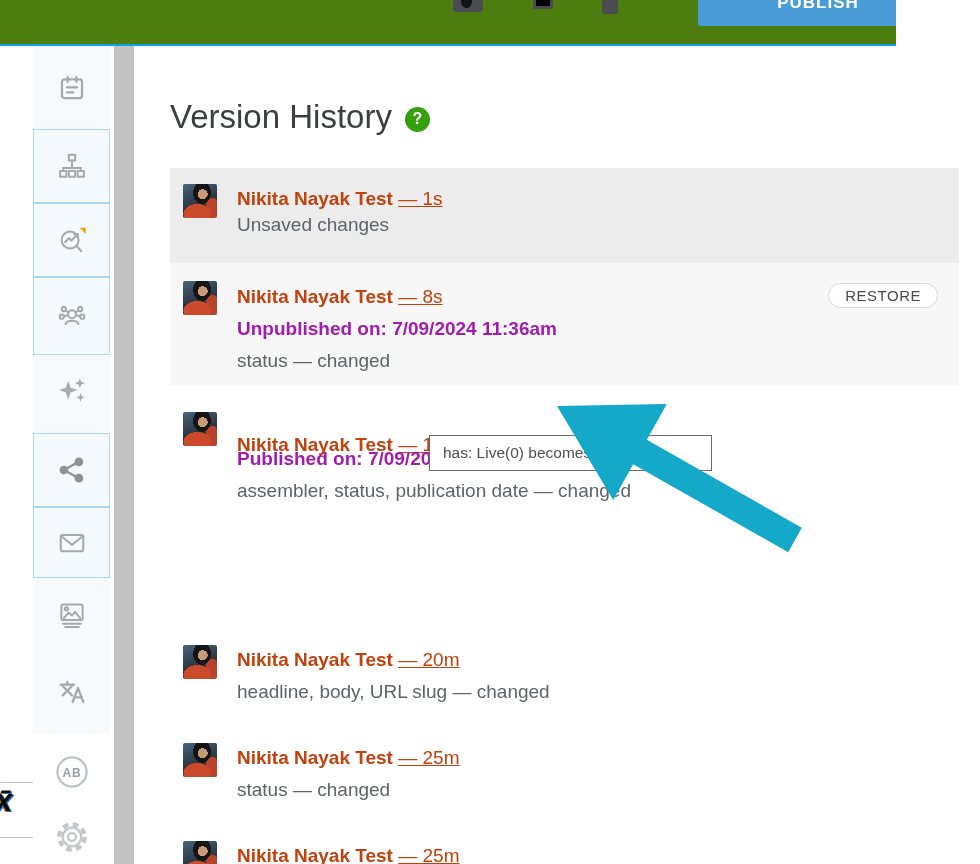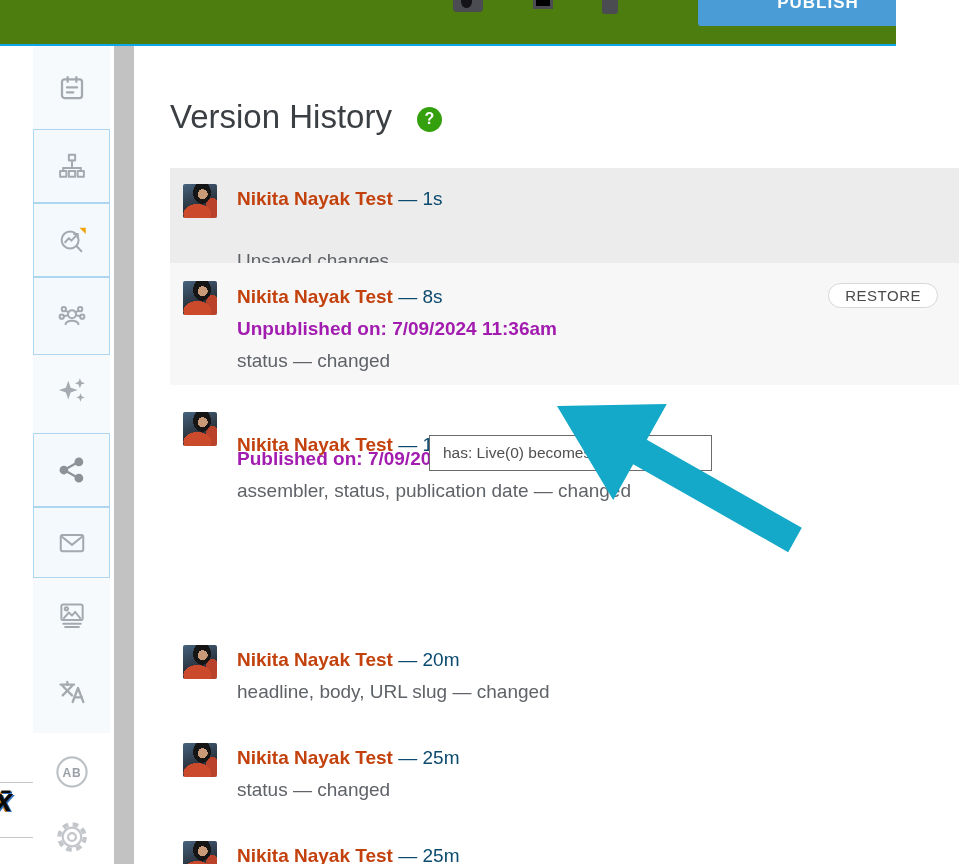--- a/index.html
+++ b/index.html
@@ -31,35 +31,35 @@
   .scroll-strip{position:absolute;left:114px;top:46px;width:20px;height:818px;background:#c2c2c2;}
 
   
   .corner-panel{position:absolute;left:0;top:782px;width:33px;height:56px;background:#fff;
                 border-top:1px solid #c6c6c6;border-bottom:1px solid #c6c6c6;box-sizing:border-box;overflow:visible;}
   .corner-glyph{position:absolute;left:-5px;top:0px;font-size:31px;font-weight:bold;font-style:italic;color:#0a0a0a;
                 text-shadow:1.5px 1px 0 #2f6fbd, -1px 1px 0 #c97a1a;}
 
   
   .main{position:absolute;left:134px;top:46px;width:846px;height:818px;background:#fff;}
-  .page-title{position:absolute;left:36px;top:52px;font-size:33px;color:#3b3f43;display:flex;align-items:center;gap:25px;}
+  .page-title{position:absolute;left:36px;top:52px;font-size:33px;color:#3b3f43;display:flex;align-items:center;gap:13px;}
   .help-badge{width:25px;height:25px;border-radius:50%;background:#34a00e;color:#fff;font-size:16px;font-weight:bold;
               display:flex;align-items:center;justify-content:center;margin-top:4px;}
 
   .band{position:absolute;left:36px;width:789px;}
   .avatar{position:absolute;left:13px;width:34px;height:34px;border-radius:2px;background-color:#2c3844;
     background-image:
       radial-gradient(circle 5px at 58% 30%, #c99a78 98%, transparent),
       radial-gradient(ellipse 9px 11px at 56% 26%, #151515 98%, transparent),
       radial-gradient(ellipse 14px 10px at 42% 88%, #cc4a2c 98%, transparent),
       radial-gradient(ellipse 7px 11px at 86% 72%, #b8432a 96%, transparent),
       linear-gradient(160deg,#46637e 0%,#2b3540 55%,#1d242c 100%);}
   .nameline{position:absolute;left:67px;font-size:19px;white-space:nowrap;}
   .nameline .nm{font-weight:bold;color:#c2410c;}
-  .nameline .tm{color:#0c4a6e;}
+  .nameline .tm{color:#c2410c;text-decoration:underline;}
   .boldline{position:absolute;left:67px;font-size:19px;font-weight:bold;color:#a21caf;white-space:nowrap;}
   .detail{position:absolute;left:67px;font-size:19px;color:#5f6368;white-space:nowrap;}
   .restore-btn{position:absolute;right:21px;top:20px;background:#fff;border:1.5px solid #d8d8d8;border-radius:14px;
                color:#4a4a4a;font-size:15px;letter-spacing:.5px;padding:3px 16px;font-family:"Liberation Sans",sans-serif;}
 
   .tooltip{position:absolute;left:295px;top:389px;width:283px;height:36px;background:#fff;border:1px solid #6b6b6b;
            box-sizing:border-box;display:flex;align-items:center;padding-left:13px;font-size:15.5px;color:#4f4f4f;z-index:5;}
   .annot{position:absolute;left:0;top:0;width:980px;height:864px;pointer-events:none;z-index:6;}
 </style>
 </head>
@@ -206,21 +206,21 @@
       <span>Version History</span>
       <span class="help-badge">?</span>
     </div>
 
     <div class="band" style="top:122px;height:95px;background:#ececec;">
       <div class="avatar" style="top:16px;"></div>
       <div class="nameline" style="top:20px;">
         <span class="nm">Nikita Nayak Test</span>
         <span class="tm">— 1s</span>
       </div>
-      <div class="detail" style="top:46px;margin-top:36px;">Unsaved changes</div>
+      <div class="detail" style="top:46px;">Unsaved changes</div>
     </div>
 
     <div class="band" style="top:217px;height:122px;background:#f7f7f7;">
       <div class="avatar" style="top:18px;"></div>
       <div class="nameline" style="top:23px;">
         <span class="nm">Nikita Nayak Test</span>
         <span class="tm">— 8s</span>
       </div>
       <div class="boldline" style="top:55px;">Unpublished on: 7/09/2024 11:36am</div>
       <div class="detail" style="top:87px;">status — changed</div>

